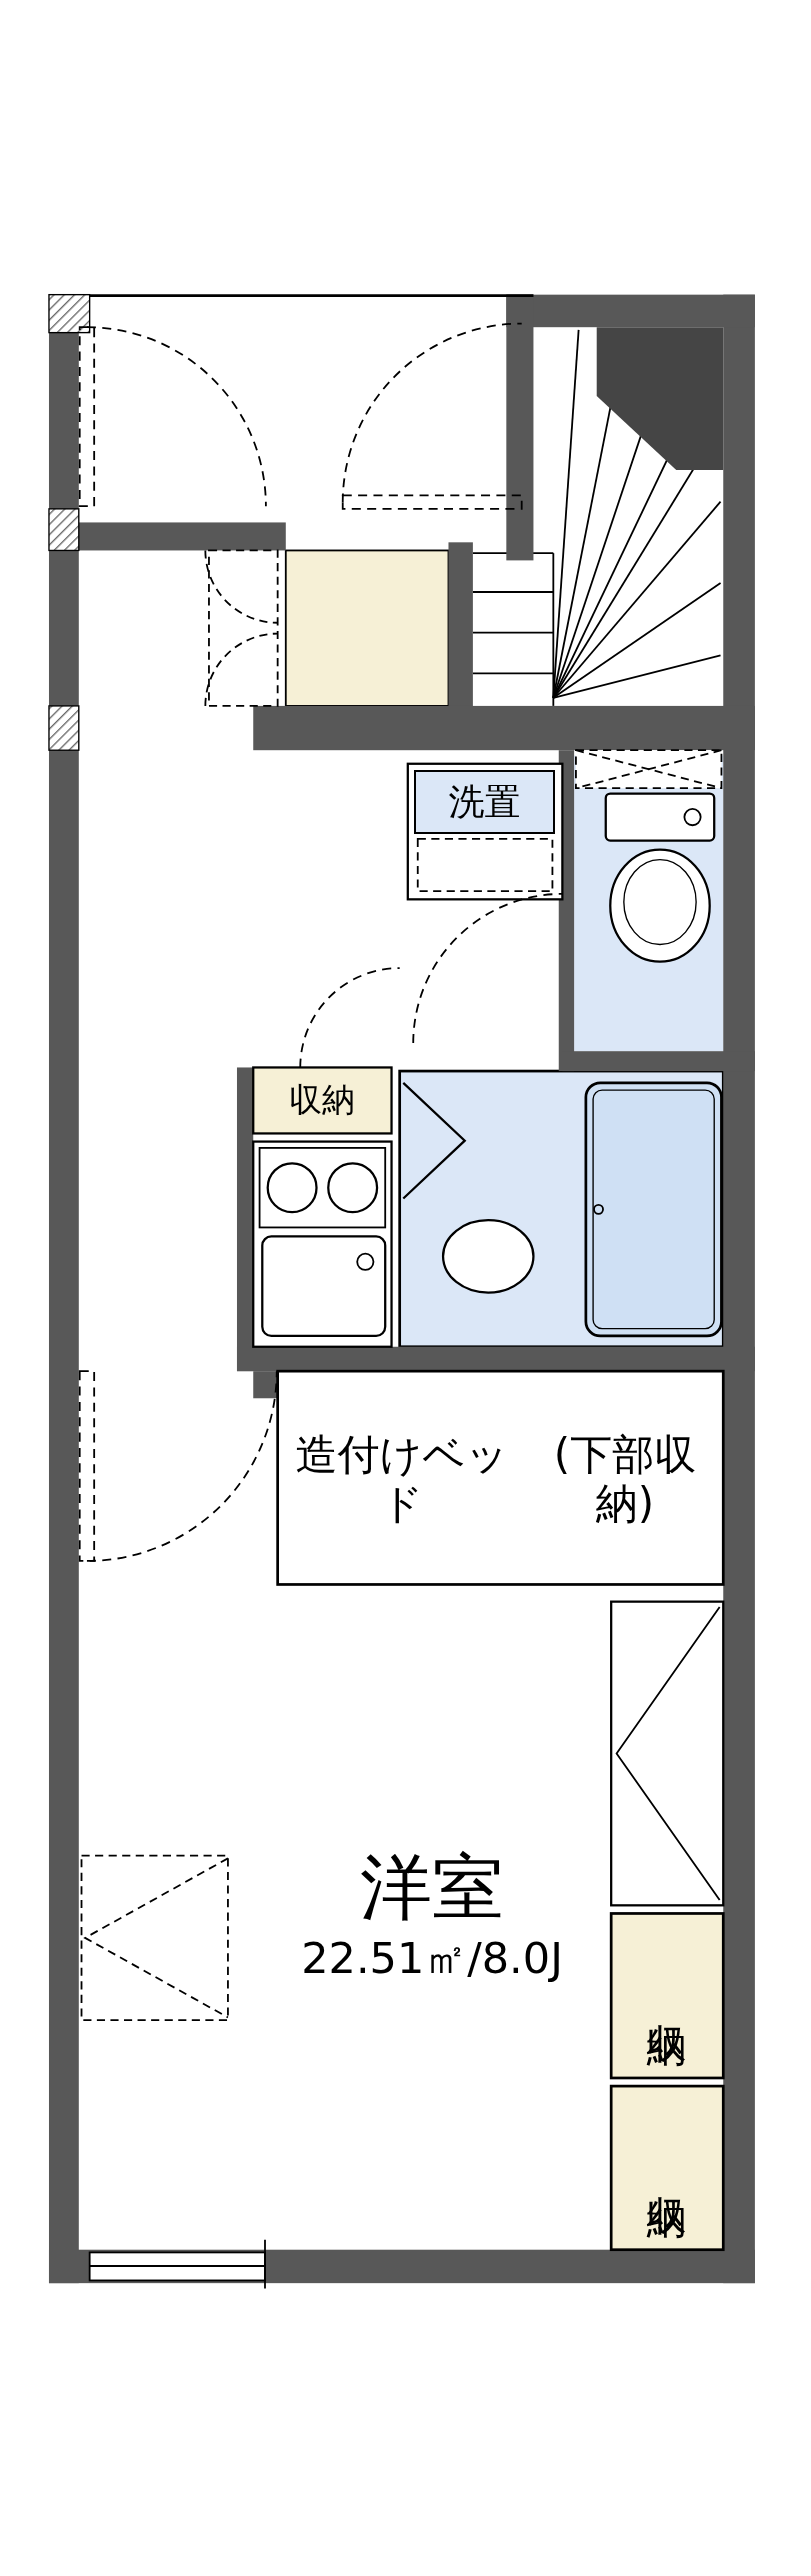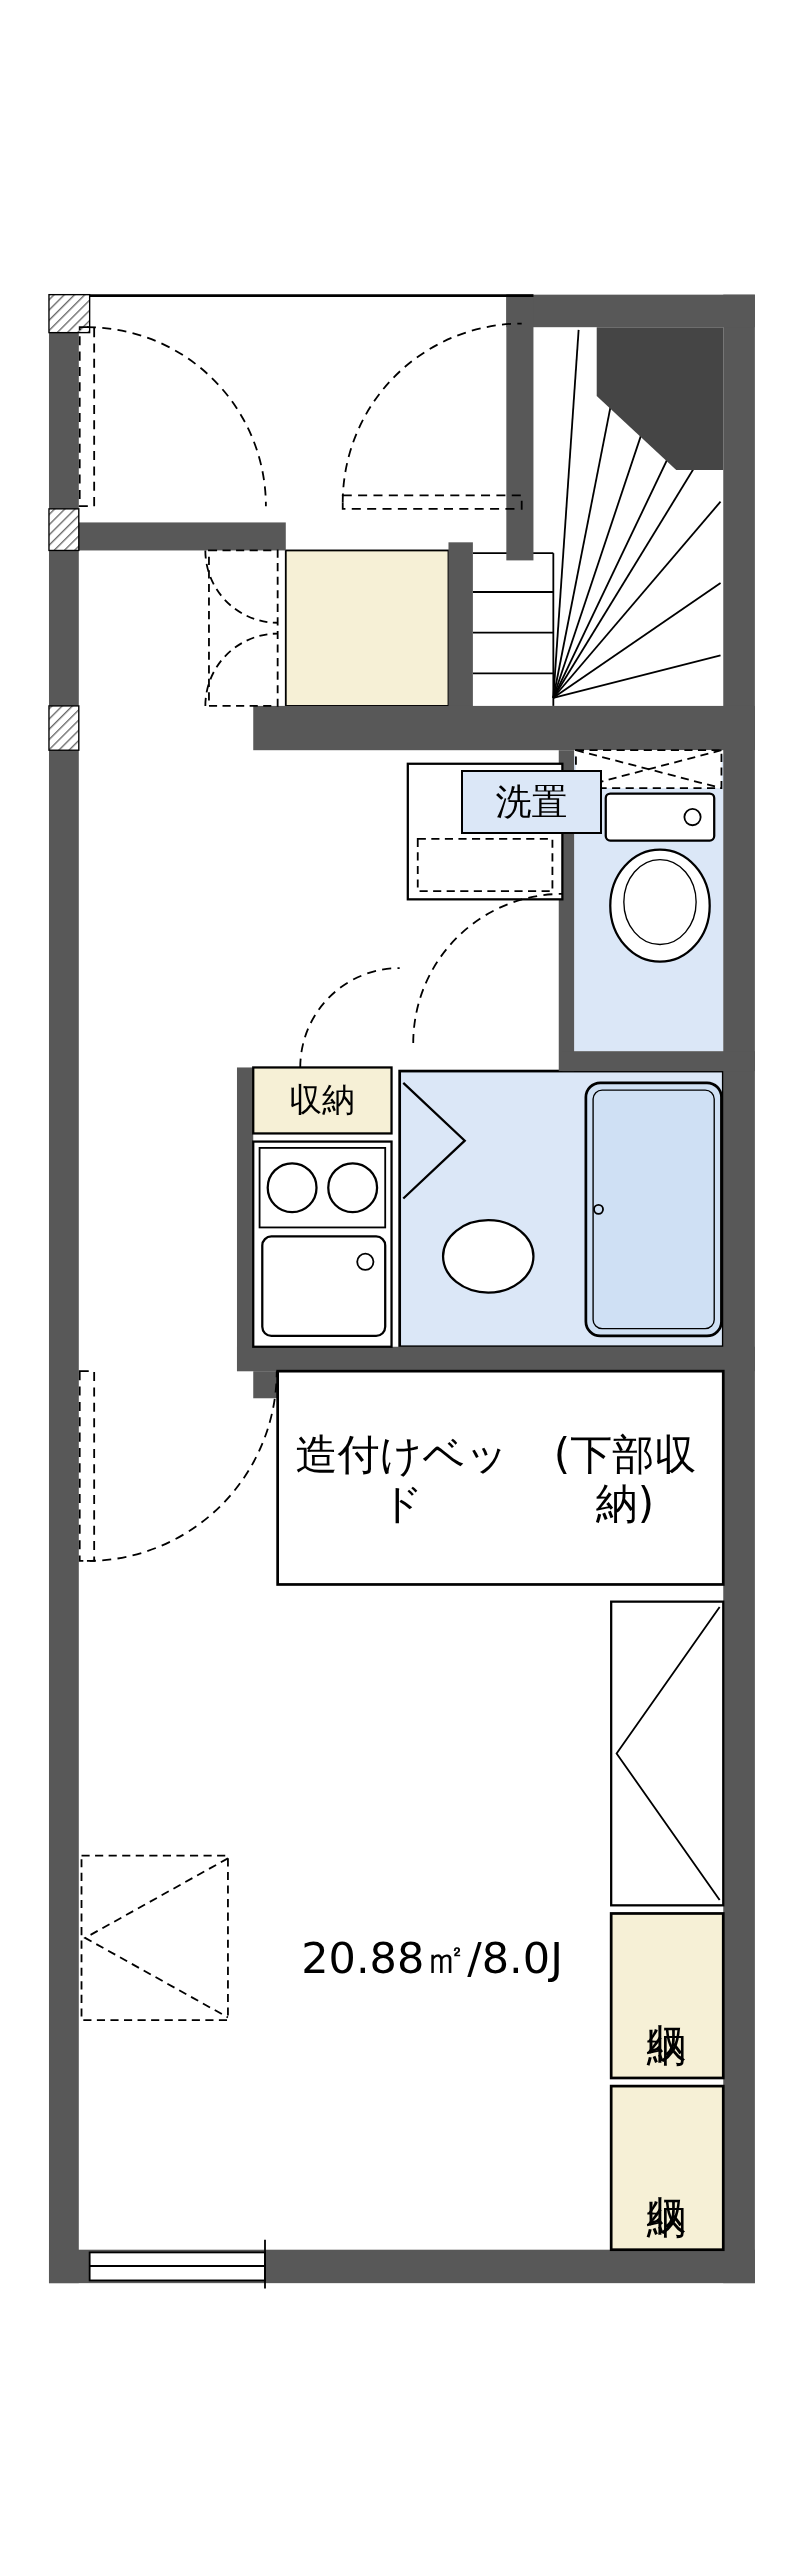--- a/index.html
+++ b/index.html
@@ -9,21 +9,21 @@
     background:#ffffff;
     font-family:"DejaVu Sans","Liberation Sans",sans-serif;
     overflow:hidden;
   }
   .plan svg{position:absolute;left:0;top:0;}
   .label{
     position:absolute;
     display:flex;align-items:center;justify-content:center;
     color:#000;line-height:1.15;text-align:center;
   }
-  .label.boxed-blue{background:#dbe7f7;border:2.7px solid #000;margin-left:47px;}
+  .label.boxed-blue{background:#dbe7f7;border:2.7px solid #000;}
   .vert{writing-mode:vertical-rl;text-orientation:upright;letter-spacing:3.6px;}
 </style>
 </head>
 <body>
 
 <div class="plan">
 
   <svg width="812" height="2576" viewBox="0 0 898 2850">
     <defs>
       <pattern id="hatch" width="8" height="8" patternTransform="rotate(45)" patternUnits="userSpaceOnUse">
@@ -168,21 +168,22 @@
 
   <div class="label boxed-blue" style="left:414px;top:770px;width:137px;height:60px;font-size:36px;">洗置</div>
 
   <div class="label" style="left:253px;top:1067px;width:138px;height:66px;font-size:33px;">収納</div>
 
   <div class="label" style="left:277px;top:1396px;width:446px;height:167px;flex-direction:row;font-size:42px;">
     <div>造付けベッド</div>
     <div>(下部収納)</div>
   </div>
 
+  <div class="label" style="left:224px;top:1844px;width:416px;height:86px;font-size:72px;">洋室</div>
 
-  <div class="label" style="left:224px;top:1932px;width:416px;height:54px;font-size:43px;">20.88㎡/8.0J</div>
+  <div class="label" style="left:224px;top:1932px;width:416px;height:54px;font-size:43px;">22.51㎡/8.0J</div>
 
   <div class="label vert" style="left:611px;top:1913px;width:112px;height:165px;font-size:40px;">収納</div>
 
   <div class="label vert" style="left:611px;top:2086px;width:112px;height:164px;font-size:40px;">収納</div>
 
 </div>
 
 
 </body></html>

